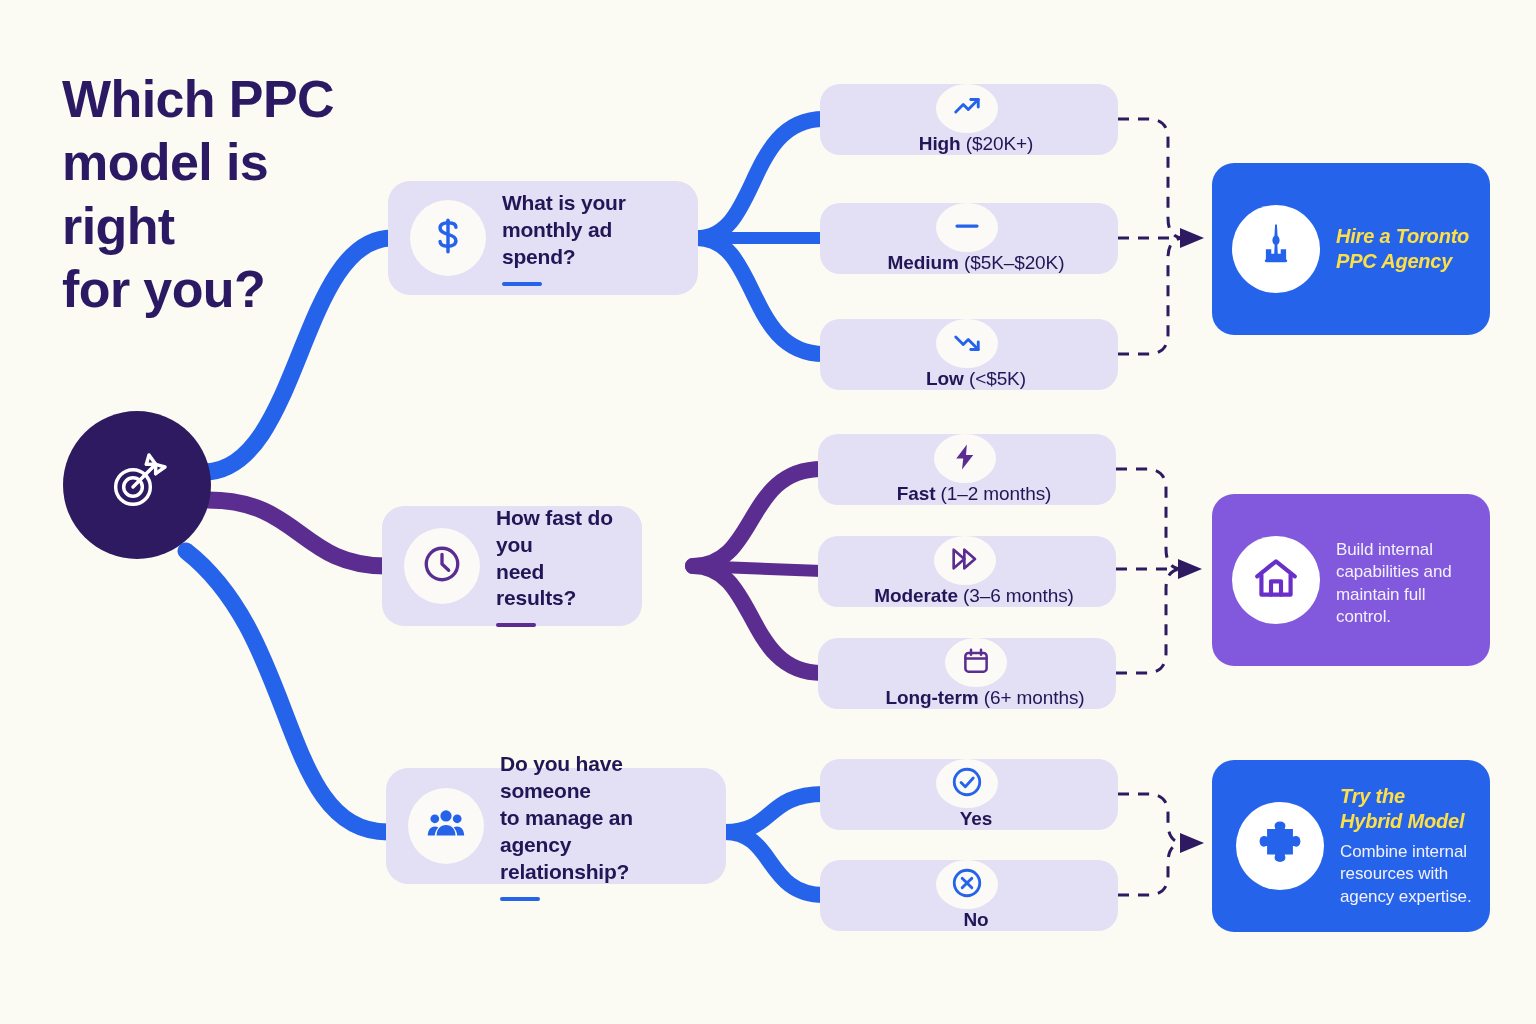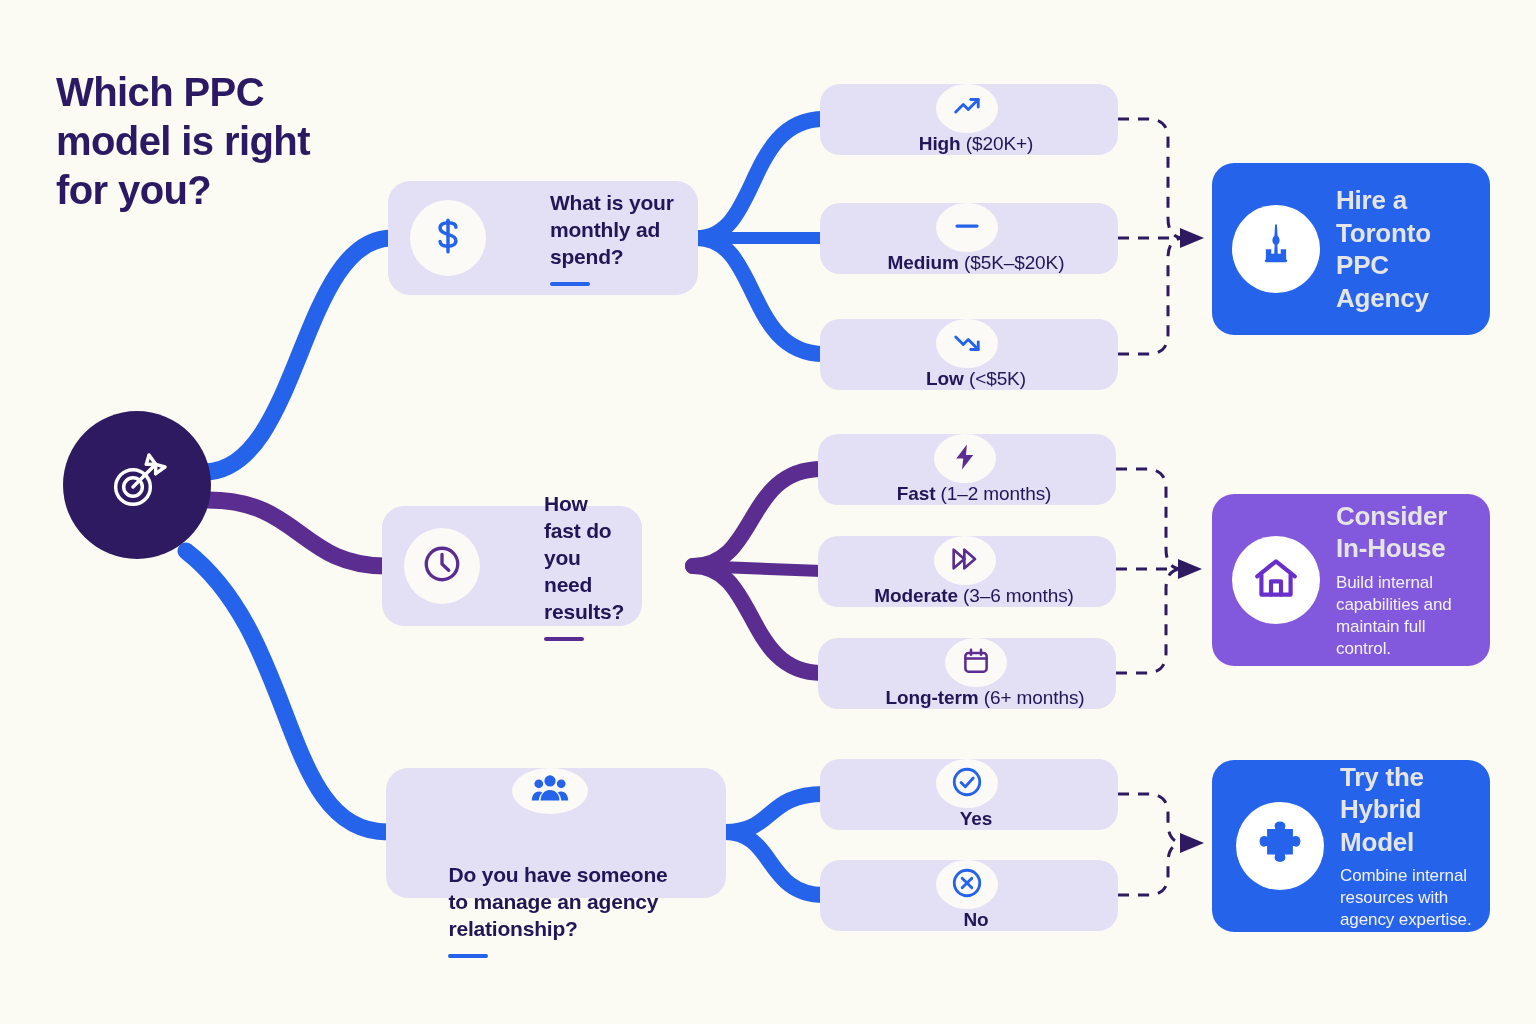--- a/index.html
+++ b/index.html
@@ -23,24 +23,24 @@
     position: absolute;
     inset: 0;
     width: 1536px;
     height: 1024px;
     pointer-events: none;
   }
 
   
   .title {
     position: absolute;
-    left: 56px;
+    left: 62px;
     top: 68px;
     width: 330px;
-    font-size: 40px;
+    font-size: 52px;
     font-weight: 700;
     line-height: 1.22;
     letter-spacing: -0.6px;
     color: #2b1a63;
     white-space: pre-line;
   }
 
   
   .hub {
     position: absolute;
@@ -58,21 +58,20 @@
 
   
   .qcard {
     position: absolute;
     background: #e3dff4;
     border-radius: 22px;
     display: flex;
     align-items: center;
     padding: 0 18px 0 22px;
     z-index: 4;
-    gap: 48px;
   }
   .qcard .qicon {
     width: 76px;
     height: 76px;
     min-width: 76px;
     border-radius: 50%;
     background: #fbfaf6;
     display: flex;
     align-items: center;
     justify-content: center;
@@ -139,26 +138,27 @@
     min-width: 88px;
     border-radius: 50%;
     background: #ffffff;
     display: flex;
     align-items: center;
     justify-content: center;
     margin-right: 16px;
   }
   .otextwrap { display: flex; flex-direction: column; }
   .otitle {
-    font-size: 26px;
+    font-size: 20px;
     font-weight: 700;
     line-height: 1.25;
-    color: #e5e5e5;
+    color: #fde047;
     letter-spacing: -0.2px;
     white-space: pre-line;
+    font-style: italic;
   }
   .odesc {
     margin-top: 7px;
     font-size: 17px;
     font-weight: 400;
     line-height: 1.3;
     color: #f3f1fb;
     letter-spacing: -0.1px;
     white-space: pre-line;
   }
@@ -359,29 +359,27 @@
     <div class="ocircle">
       <span>
         <svg width="50" height="50" viewBox="0 0 24 24" fill="none" stroke="#6b2fc9" stroke-width="2" stroke-linecap="round" stroke-linejoin="round">
           <path d="M3 11.2 L12 4 L21 11.2"></path>
           <path d="M5 10.5 L5 20 L19 20 L19 10.5"></path>
           <path d="M9.6 20 L9.6 13.6 L14.4 13.6 L14.4 20"></path>
         </svg>
       </span>
     </div>
     <div class="otextwrap">
-      <div class="otitle">Consider
-In-House</div>
       <div class="odesc">Build internal
 capabilities and
 maintain full control.</div>
     </div>
   </div>
 
-  <div class="qcard" style="left:386px; top:768px; width:340px; height:130px;flex-direction:column;">
+  <div class="qcard" style="left:386px; top:768px; width:340px; height:116px;">
     <div class="qicon">
       <span>
         <svg width="42" height="42" viewBox="0 0 24 24" fill="#2563eb">
           <circle cx="12" cy="7.4" r="3.2"></circle>
           <circle cx="5.6" cy="9" r="2.5"></circle>
           <circle cx="18.4" cy="9" r="2.5"></circle>
           <path d="M6.6 18.6 C6.6 15.2 8.8 12.6 12 12.6 C15.2 12.6 17.4 15.2 17.4 18.6 Z"></path>
           <path d="M1.6 18.6 C1.6 15.6 3.2 13.4 5.6 13.4 C6.4 13.4 7 13.6 7.6 14 C6.4 15.2 5.7 16.8 5.6 18.6 Z"></path>
           <path d="M22.4 18.6 C22.4 15.6 20.8 13.4 18.4 13.4 C17.6 13.4 17 13.6 16.4 14 C17.6 15.2 18.3 16.8 18.4 18.6 Z"></path>
         </svg>

